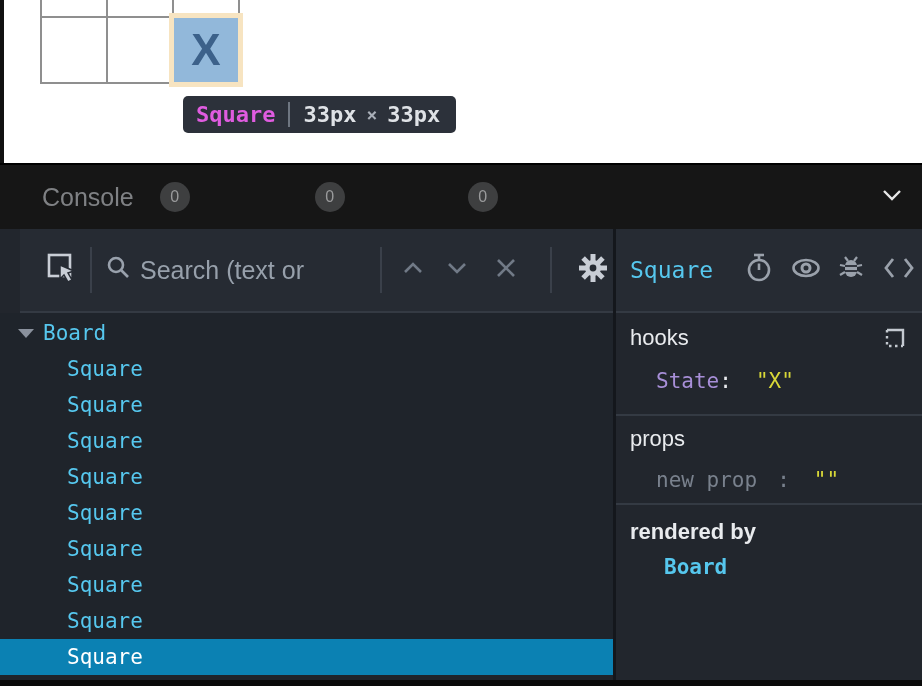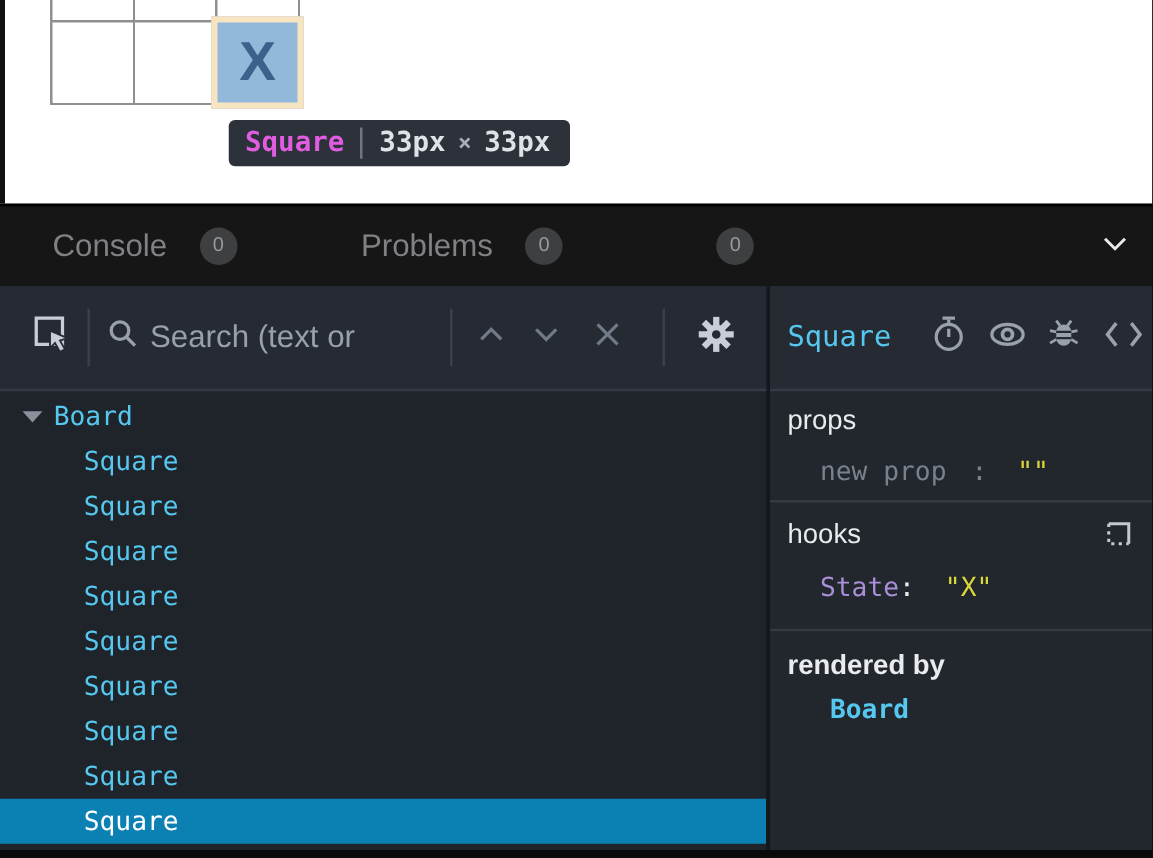--- a/index.html
+++ b/index.html
@@ -36,21 +36,21 @@
   .t-react { margin-left:93px; }
   .t-react .badge { margin-left:30px; }
   .tab-collapse { margin-left:auto; margin-right:18px; }
 
   
   .devtools { position:absolute; left:0; top:229px; width:922px; height:451px; display:flex; }
   .leftpane { width:613px; display:flex; flex-direction:column; }
   .vdivider { width:3px; background:#14171c; }
   .rightpane { flex:1; background:#22262d; display:flex; flex-direction:column; }
 
-  .toolbar { position:relative; height:84px; background:#262b33; border-bottom:2px solid #343a43; }
+  .toolbar { position:relative; height:84px; background:#262b33; border-bottom:2px solid #343a43;margin-left:20px; }
   .tb { position:absolute; top:50%; transform:translateY(-50%); }
   .tbsep { width:2px; height:46px; background:#3a404a; }
   .placeholder { font-size:25px; color:#97a0ab; white-space:nowrap; }
 
   .tree { flex:1; background:#1f242b; padding-top:2px; overflow:hidden;
           font-family:"DejaVu Sans Mono", monospace; font-size:21px; }
   .row { height:36px; display:flex; align-items:center; }
   .row .cname { color:#56c7ee; }
   .row.rootrow { padding-left:18px; }
   .tri { width:0; height:0; border-left:8px solid transparent; border-right:8px solid transparent;
@@ -112,21 +112,20 @@
       <span class="tt-dim">33px</span>
     </div>
   </div>
 
   <div class="tabbar">
     <div class="tab t-console">
       <span class="tab-label">Console</span>
       <span class="badge">0</span>
     </div>
     <div class="tab t-problems">
-      <span class="tab-label">Problems</span>
       <span class="badge">0</span>
     </div>
     <div class="tab t-react active">
       <span class="badge">0</span>
     </div>
     <div class="tab-collapse">
       <svg width="24" height="16" viewBox="0 0 24 16">
           <polyline points="4,4 12,12 20,4" fill="none" stroke="#e8e8e8" stroke-width="2.4"></polyline>
         </svg>
     </div>
@@ -256,40 +255,40 @@
           </svg>
         </span>
         <span class="ric" style="left:266px">
           <svg width="34" height="26" viewBox="0 0 34 26">
             <polyline points="11,4 4,13 11,22" fill="none" stroke="#9aa1ab" stroke-width="2.8"></polyline>
             <polyline points="23,4 30,13 23,22" fill="none" stroke="#9aa1ab" stroke-width="2.8"></polyline>
           </svg>
         </span>
       </div>
 
-      <div class="section sec-props">
-        <span class="sec-h" style="top:10px">props</span>
-        <div class="kvrow" style="left:40px; top:52px">
-          <span class="k-gray">new prop</span><span class="colon-gray">:</span><span class="v-yellow">""</span>
-        </div>
-      </div>
-
       <div class="section sec-hooks">
         <span class="sec-h" style="top:12px">hooks</span>
         <span style="position:absolute; right:14px; top:12px">
           <svg width="26" height="26" viewBox="0 0 26 26">
             <path d="M5,5 H21 V21" fill="none" stroke="#c4c9d0" stroke-width="2.4"></path>
             <path d="M5,5 V21 H21" fill="none" stroke="#c4c9d0" stroke-width="2.4" stroke-dasharray="2.5,3.5"></path>
           </svg>
         </span>
         <div class="kvrow" style="left:40px; top:56px">
           <span class="k-purple">State</span><span class="colon-white">:</span><span class="v-yellow">"X"</span>
         </div>
       </div>
 
+      <div class="section sec-props">
+        <span class="sec-h" style="top:10px">props</span>
+        <div class="kvrow" style="left:40px; top:52px">
+          <span class="k-gray">new prop</span><span class="colon-gray">:</span><span class="v-yellow">""</span>
+        </div>
+      </div>
+
       <div class="section sec-rendered">
         <span class="sec-h" style="top:14px">rendered by</span>
         <span class="link-cyan" style="position:absolute; left:48px; top:50px">Board</span>
       </div>
     </div>
   </div>
 
   <div class="bottombar"></div>
 </div>
 

